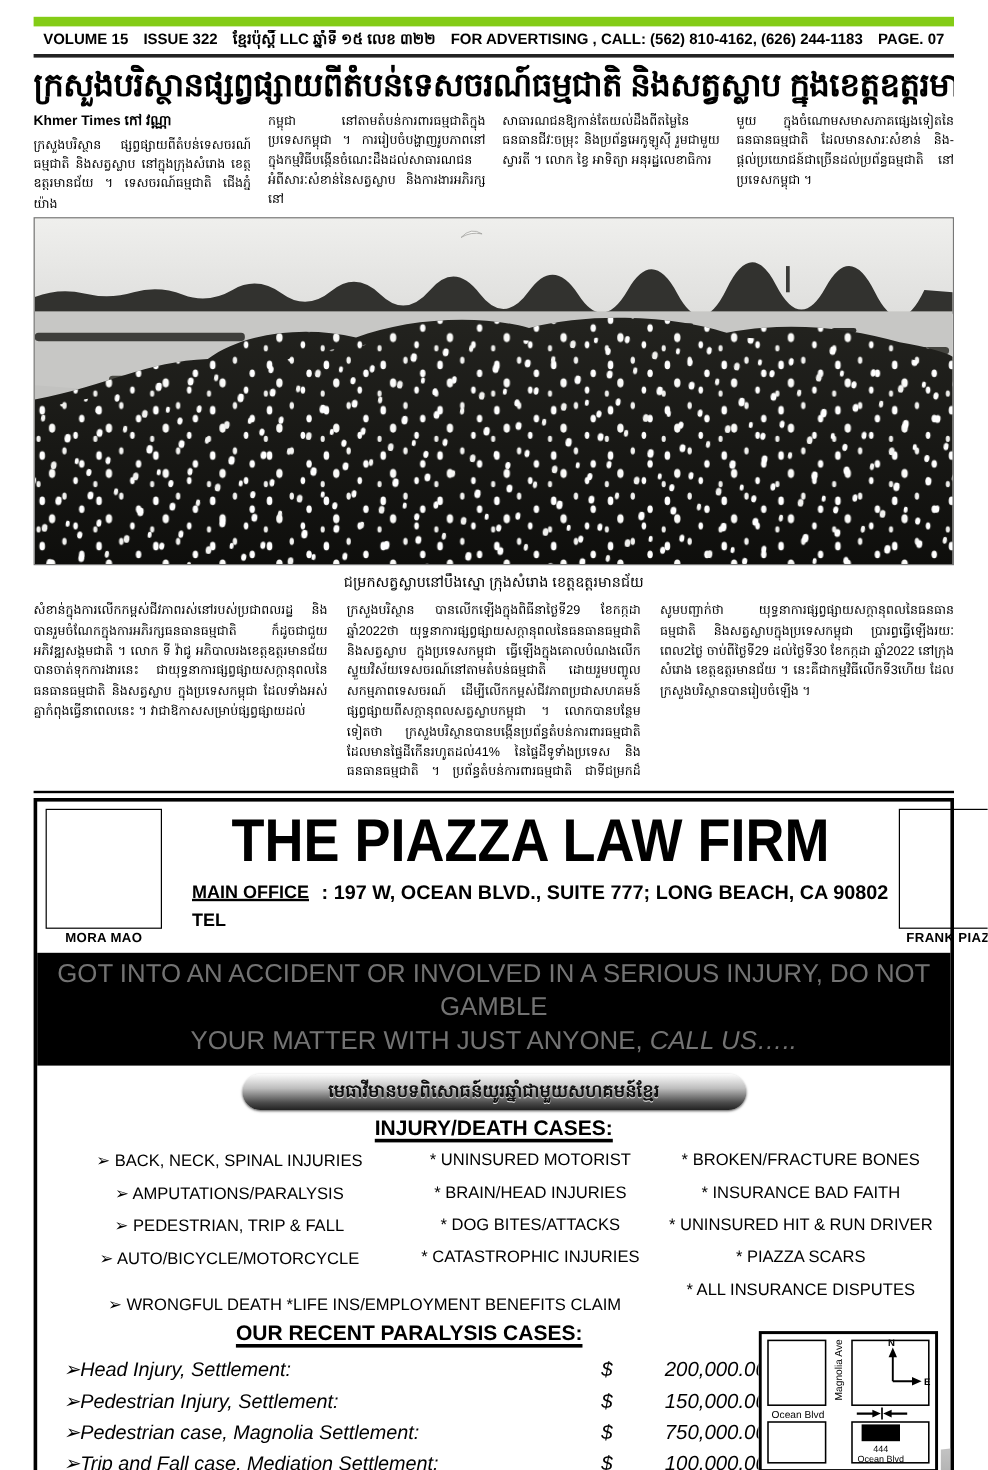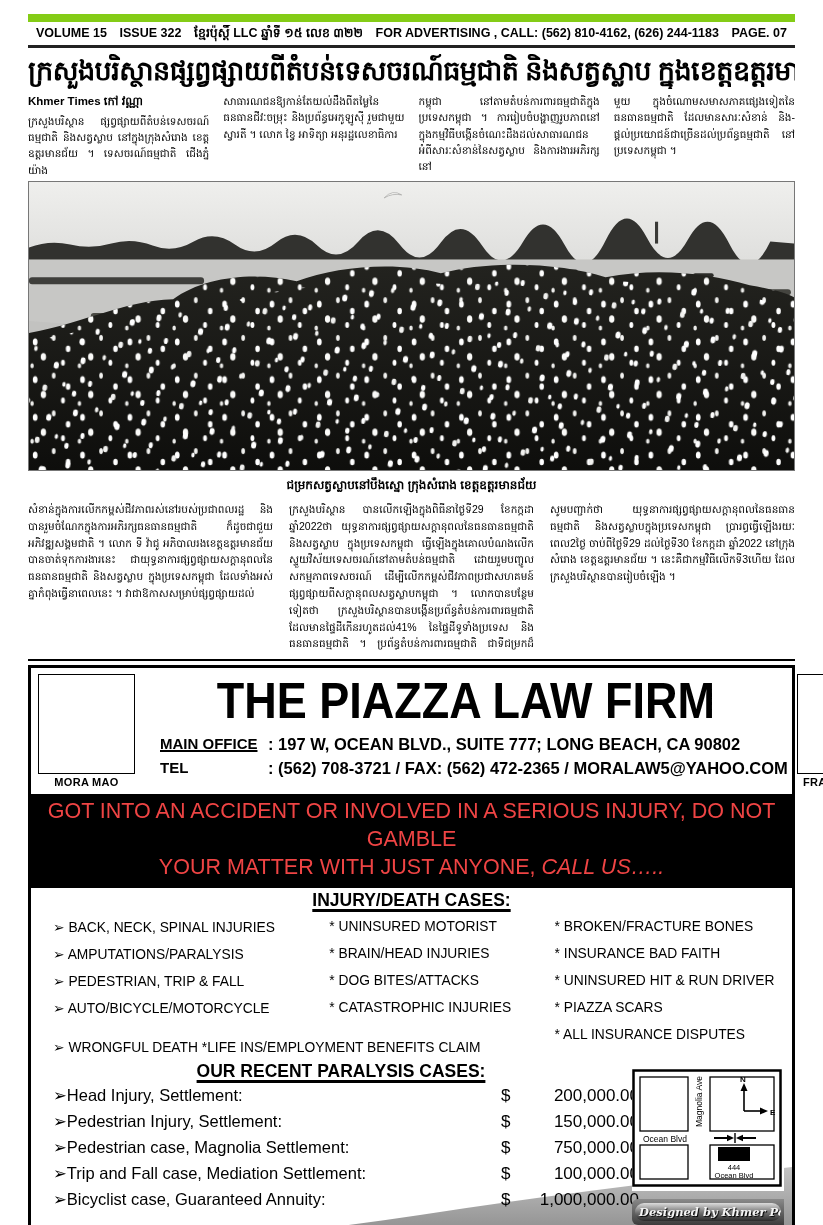--- a/index.html
+++ b/index.html
@@ -18,21 +18,21 @@
   .headline { margin:6px 28px 0; font-size:27px; font-weight:900; letter-spacing:-0.5px; white-space:nowrap; overflow:hidden; line-height:1.3; }
   .cols-top { display:flex; gap:14px; margin:4px 28px 2px; height:84px; overflow:hidden; }
   .cols-top .col { flex:1; font-size:10.5px; line-height:1.55; text-align:justify; overflow:hidden; }
   .byline { font-weight:bold; font-size:11.5px; margin-bottom:2px; }
   .cols-bottom { display:flex; gap:16px; margin:6px 28px 0; height:150px; overflow:hidden; }
   .cols-bottom .col { flex:1; font-size:10.5px; line-height:1.6; text-align:justify; overflow:hidden; }
 
   
   .photo-wrap { margin:4px 28px 0; height:290px; border:1px solid #777; position:relative; overflow:hidden; background:#e9e9e7; }
   .photo-wrap svg { display:block; width:100%; height:100%; }
-  .caption { text-align:center; font-size:12px; font-weight:bold; margin:6px 28px 2px; }
+  .caption { text-align:center; font-size:12px; font-weight:normal; margin:6px 28px 2px; }
 
   .section-rule { margin:8px 28px 4px; border-top:2px solid #000; }
 
   
   .ad { margin:0 28px; border:3px solid #000; position:relative; background:#fff; }
   .ad-head { display:flex; gap:8px; padding:6px 6px 2px; align-items:flex-start; }
   .attorney { width:99px; flex:0 0 99px; text-align:center; }
   .attorney .pic {
     width:97px; height:100px; border:1px solid #000; margin:0 auto;
     background:
@@ -43,41 +43,41 @@
       #262624;
   }
   .attorney .name { font-size:11px; font-weight:bold; margin-top:2px; letter-spacing:0.3px; }
   .ad-head-center { flex:1; text-align:center; }
   .firm-name { font-size:45px; font-weight:900; letter-spacing:0; line-height:1.05; transform:scaleY(1.12); transform-origin:top; white-space:nowrap; }
   .office { margin:14px 0 0 16px; text-align:left; display:grid; grid-template-columns:108px 1fr; row-gap:5px; }
   .office .lbl { font-weight:bold; font-size:15px; }
   .office .lbl.u { text-decoration:underline; text-decoration-thickness:2px; }
   .office .val { font-weight:bold; font-size:16.5px; white-space:nowrap; }
 
-  .banner { background:#000; color:#ef4444; text-align:center; margin-top:4px; padding:4px 0 6px; font-size:21.5px; line-height:1.3; }
+  .banner { background:#000; color:#737373; text-align:center; margin-top:4px; padding:4px 0 6px; font-size:21.5px; line-height:1.3; }
   .banner .italic { font-style:italic; }
 
   .khmer-pill-row { text-align:center; margin:7px 0 5px; }
   .khmer-pill {
     display:inline-block; min-width:420px; padding:4px 26px; border-radius:15px;
     background:linear-gradient(180deg,#fdfdfd 0%, #bdbdbd 40%, #4a4a4a 80%, #222 100%);
     box-shadow:0 1px 2px rgba(0,0,0,.6);
     font-weight:bold; font-size:15px; color:#111; text-shadow:0 1px 0 #eee;
   }
 
   .sec-heading { text-align:center; font-weight:bold; font-size:17.5px; text-decoration:underline; text-decoration-thickness:2.5px; text-underline-offset:3px; margin:2px 0 8px; }
 
   .injury-grid { display:grid; grid-template-columns:38% 31% 31%; row-gap:11px; padding:0 12px 6px 22px; font-size:13.8px; position:relative; z-index:2; }
-  .injury-grid .cell { white-space:nowrap; overflow:hidden; }
+  .injury-grid .cell { white-space:nowrap; overflow:hidden;text-align:center; }
   .injury-grid .span2 { grid-column:1 / span 2;margin-top:12px; }
 
   .bottom-zone { position:relative; height:198px; }
   .cases { position:relative; z-index:2; width:608px; padding-left:22px; }
   .cases .sec-heading { margin:0 0 4px; padding-right:10px; }
-  .case-row { display:flex; align-items:flex-start; font-size:16.5px; height:26px; }
+  .case-row { display:flex; align-items:flex-end; font-size:16.5px; height:26px;font-style:italic; }
   .case-row .lbl { flex:1; }
   .case-row .amt { width:138px; display:flex; font-size:17px; }
   .case-row .cur { width:16px; }
   .case-row .val { flex:1; text-align:right; }
 
   .swoosh { position:absolute; left:0; bottom:0; width:100%; height:120px; z-index:1; }
 
   .map-area { position:absolute; top:8px; right:8px; width:152px; z-index:3; }
   .map-box { background:#fff; }
   .design-zone { margin-top:8px; background:linear-gradient(180deg,#8a8a8a,#3c3c3c); border-radius:6px 0 0 6px; padding:4px 3px; }
@@ -101,22 +101,22 @@
   </div>
 </div>
 
 <div class="headline">ក្រសួងបរិស្ថានផ្សព្វផ្សាយពីតំបន់ទេសចរណ៍ធម្មជាតិ  និងសត្វស្លាប  ក្នុងខេត្តឧត្តរមានជ័យ</div>
 
 <div class="cols-top">
   <div class="col">
     <div class="byline">Khmer Times  កៅ វណ្ណា</div>
     <span>ក្រសួងបរិស្ថាន ផ្សព្វផ្សាយពីតំបន់ទេសចរណ៍ធម្មជាតិ និងសត្វស្លាប នៅក្នុងក្រុងសំរោង ខេត្តឧត្តរមានជ័យ ។ ទេសចរណ៍ធម្មជាតិ ជើងភ្នំយ៉ាង</span>
   </div>
+  <div class="col">កម្ពុជា នៅតាមតំបន់ការពារធម្មជាតិក្នុងប្រទេសកម្ពុជា ។ ការរៀបចំបង្ហាញរូបភាពនៅក្នុងកម្មវិធីបង្កើនចំណេះដឹងដល់សាធារណជន អំពីសារៈសំខាន់នៃសត្វស្លាប និងការងារអភិរក្សនៅ</div>
   <div class="col">សាធារណជនឱ្យកាន់តែយល់ដឹងពីតម្លៃនៃធនធានជីវៈចម្រុះ និងប្រព័ន្ធអេកូឡូស៊ី រួមជាមួយស្វារតី ។ លោក ខ្វៃ អាទិត្យា អនុរដ្ឋលេខាធិការ</div>
-  <div class="col">កម្ពុជា នៅតាមតំបន់ការពារធម្មជាតិក្នុងប្រទេសកម្ពុជា ។ ការរៀបចំបង្ហាញរូបភាពនៅក្នុងកម្មវិធីបង្កើនចំណេះដឹងដល់សាធារណជន អំពីសារៈសំខាន់នៃសត្វស្លាប និងការងារអភិរក្សនៅ</div>
   <div class="col">មួយ ក្នុងចំណោមសមាសភាគផ្សេងទៀតនៃធនធានធម្មជាតិ ដែលមានសារៈសំខាន់ និង- ផ្តល់ប្រយោជន៍ជាច្រើនដល់ប្រព័ន្ធធម្មជាតិ នៅប្រទេសកម្ពុជា ។</div>
 </div>
 
 <div class="photo-wrap">
   <svg viewBox="0 0 743 290" preserveAspectRatio="none">
     <defs>
       <linearGradient id="skyg" x1="0" y1="0" x2="0" y2="1">
         <stop offset="0" stop-color="#efefed"></stop>
           <stop offset="1" stop-color="#dededc"></stop>
       </linearGradient>
@@ -178,37 +178,39 @@
     <div class="attorney">
       <div class="pic"></div>
       <div class="name">MORA MAO</div>
     </div>
     <div class="ad-head-center">
       <div class="firm-name">THE PIAZZA LAW FIRM</div>
       <div class="office">
         <span class="lbl u">MAIN OFFICE</span>
         <span class="val">: 197 W, OCEAN BLVD., SUITE 777; LONG BEACH, CA  90802</span>
         <span class="lbl">TEL</span>
-        <span class="val">: (562) 708-3721 / FAX: (562) 472-2365 / MORALAW5@YAHOO.COM</span>
       </div>
     </div>
     <div class="attorney">
       <div class="pic"></div>
       <div class="name">FRANK PIAZZA</div>
     </div>
   </div>
 
   <div class="banner">
     <div>GOT INTO AN ACCIDENT OR INVOLVED IN A SERIOUS INJURY, DO NOT GAMBLE</div>
     <div>
       <span>YOUR MATTER WITH JUST ANYONE,</span>
       <span class="italic">CALL US…..</span>
     </div>
   </div>
 
+  <div class="khmer-pill-row">
+    <span class="khmer-pill">មេធាវីមានបទពិសោធន៍យូរឆ្នាំជាមួយសហគមន៍ខ្មែរ</span>
+  </div>
 
   <div class="sec-heading">INJURY/DEATH CASES:</div>
 
   <div class="injury-grid">
     <span class="cell">➢ BACK, NECK, SPINAL INJURIES</span>
     <span class="cell">* UNINSURED MOTORIST</span>
     <span class="cell">* BROKEN/FRACTURE BONES</span>
     <span class="cell">➢ AMPUTATIONS/PARALYSIS</span>
     <span class="cell">* BRAIN/HEAD INJURIES</span>
     <span class="cell">* INSURANCE BAD FAITH</span>

